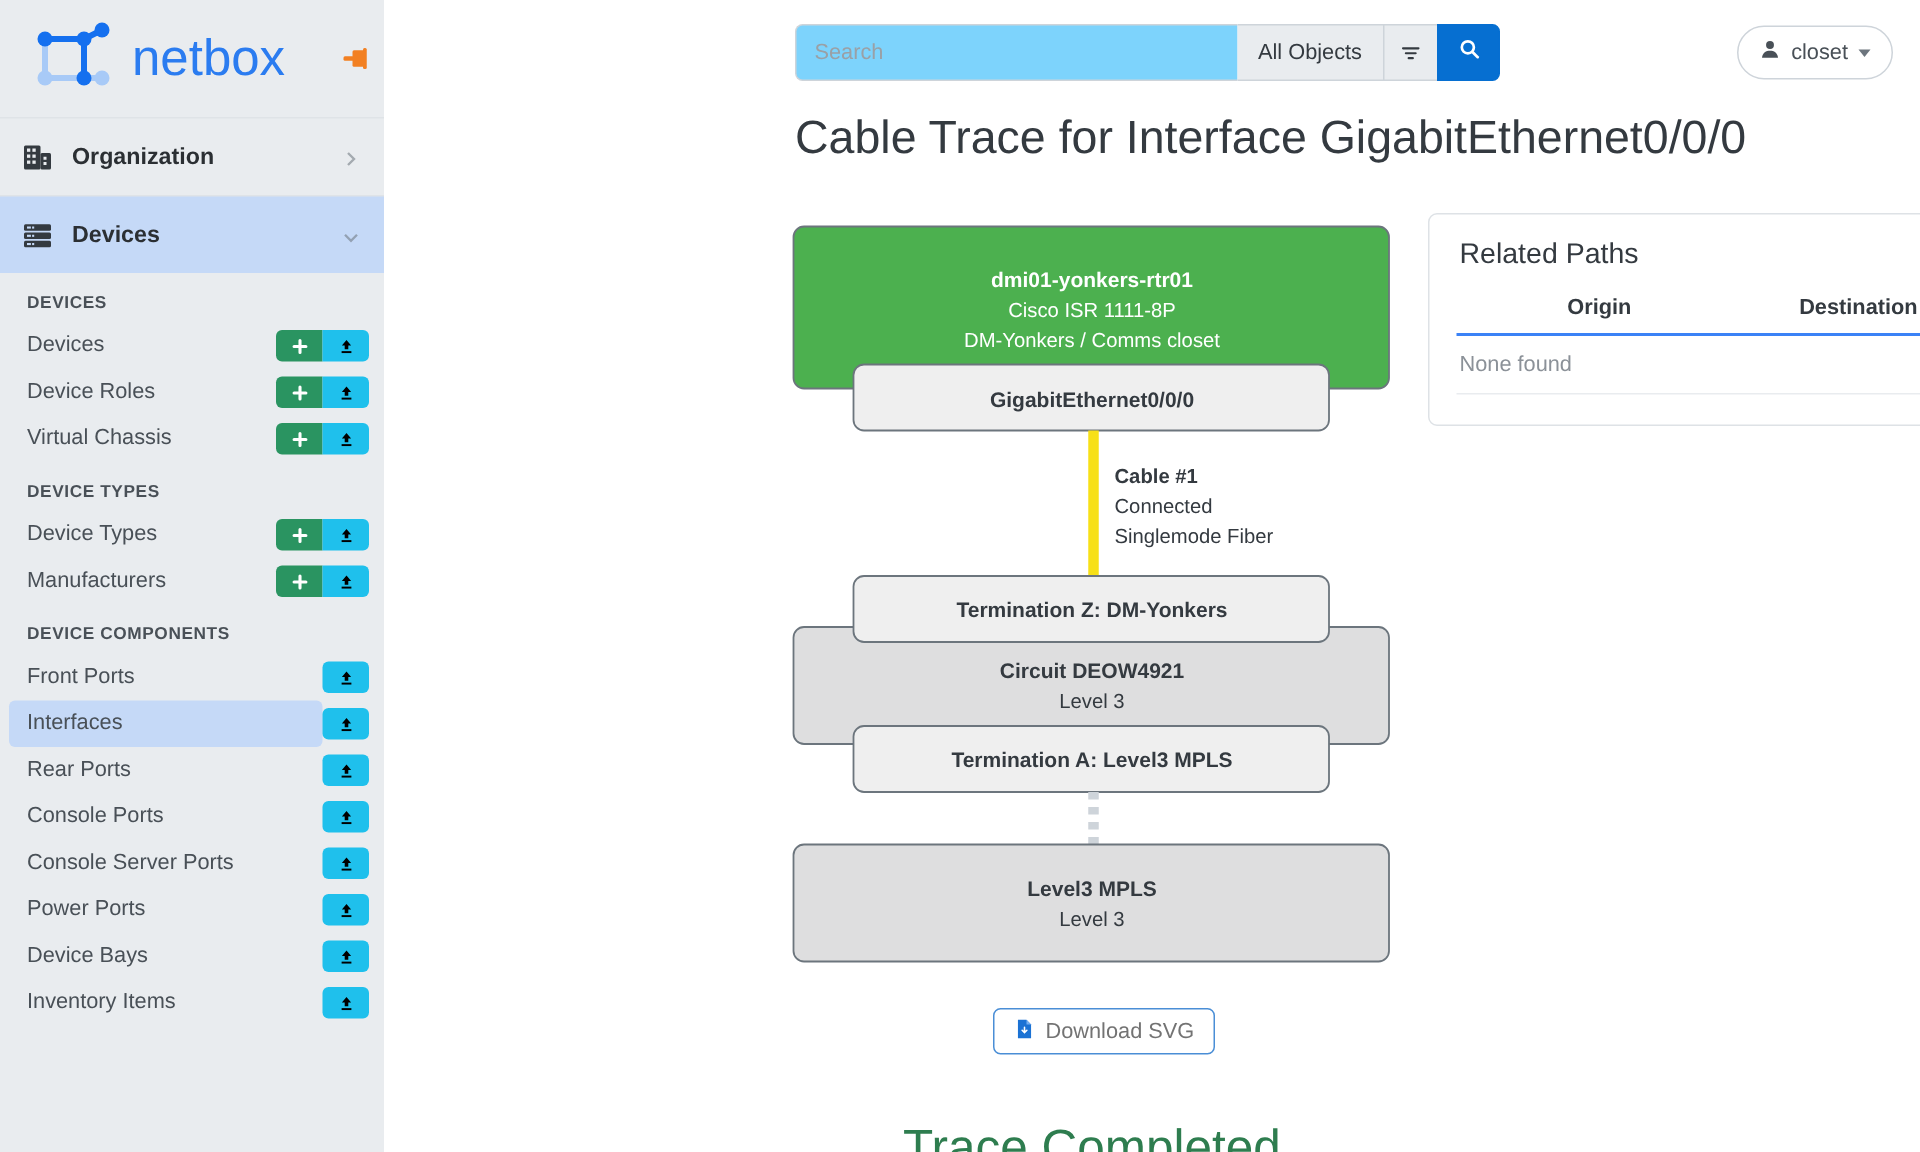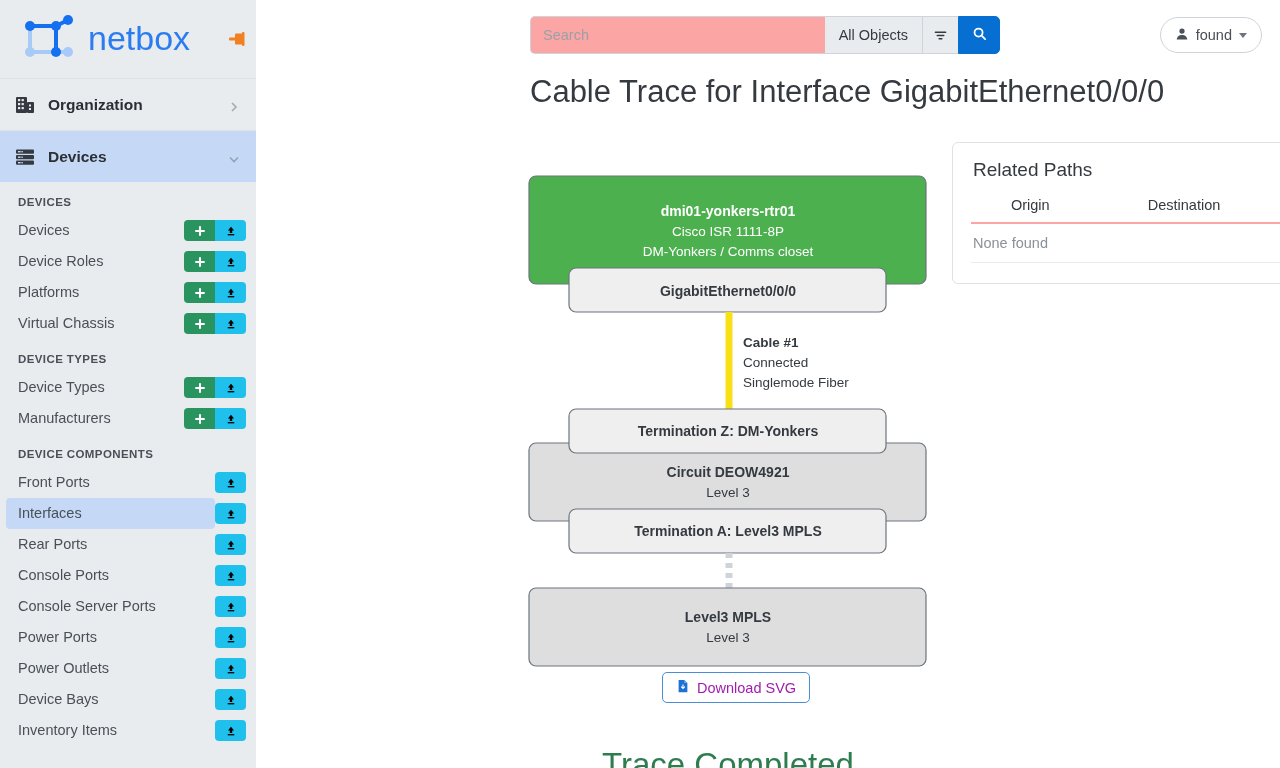--- a/index.html
+++ b/index.html
@@ -102,21 +102,21 @@
   }
   .search-input {
     flex: 1 1 auto;
     border: 1px solid #ced4da;
     border-right: none;
     border-radius: 5px 0 0 5px;
     padding: 0 12px;
     font-size: 14.5px;
     font-family: "Liberation Sans", sans-serif;
     color: #495057;
-    background: #fca5a5;
+    background: #7dd3fc;
     outline: none;
   }
   .search-input::placeholder { color: #9aa0a6; }
   .search-scope {
     display: flex; align-items: center; justify-content: center;
     background: #e9ecef;
     border: 1px solid #ced4da;
     border-left: none; border-right: none;
     padding: 0 14px;
     font-size: 14.5px;
@@ -165,32 +165,32 @@
     margin: 0;
     line-height: 44px;
   }
 
   
   #trace-col {
     position: absolute;
     left: 272px; top: 150px;
     width: 400px;
   }
-  .trace-svg-wrap { width: 400px; margin-top: 25px; }
+  .trace-svg-wrap { width: 400px; }
 
   .dl-btn {
     position: absolute;
     left: 406px; top: 672px;
     display: flex; align-items: center; gap: 7px;
     height: 31px;
     padding: 0 13px;
     border: 1px solid #4a8ed6;
     border-radius: 5px;
     background: #fff;
-    color: #a21caf;
+    color: #737373;
     font-size: 14.5px;
     font-family: "Liberation Sans", sans-serif;
   }
   #trace-status {
     position: absolute;
     left: 272px; top: 726px;
     width: 400px;
     text-align: center;
     color: #2e7d4f;
     font-size: 33px;
@@ -213,25 +213,25 @@
     font-weight: normal;
     color: #343a40;
     margin: 0 0 16px 2px;
   }
   table.paths {
     width: 100%;
     border-collapse: collapse;
     font-size: 14.5px;
   }
   table.paths th {
-    text-align: center;
-    font-weight: normal;
+    text-align: right;
+    font-weight: bold;
     color: #343a40;
     padding: 0 0 9px 2px;
-    border-bottom: 2px solid #fca5a5;
+    border-bottom: 2px solid #3b82f6;
   }
   table.paths td {
     color: #8b9198;
     padding: 11px 0 11px 2px;
     border-bottom: 1px solid #e9ecef;
   }
   .col-origin { width: 22%; }
   .col-dest   { width: 36%; }
   .col-seg    { width: 42%; }
 </style>
@@ -354,90 +354,74 @@
         </span>
         <span class="mini-btn mini-imp">
           <svg viewBox="0 0 14 14" width="12" height="12" fill="#000">
               <path d="M7 2 L10.6 6.3 H8.4 V9.2 H5.6 V6.3 H3.4 Z"></path>
               <rect x="3.2" y="10.6" width="7.6" height="1.5"></rect>
             </svg>
         </span>
       </span>
     </div>
 
-    <div class="nav-item">
-      <span class="ni-label">Platforms</span>
+
+    <div class="nav-item">
+      <span class="ni-label">Virtual Chassis</span>
       <span class="btn-pair">
         <span class="mini-btn mini-add">
           <svg viewBox="0 0 14 14" width="12" height="12" stroke="#fff" stroke-width="2.4" stroke-linecap="round">
               <path d="M7 2.4 V11.6 M2.4 7 H11.6"></path>
             </svg>
         </span>
         <span class="mini-btn mini-imp">
           <svg viewBox="0 0 14 14" width="12" height="12" fill="#000">
               <path d="M7 2 L10.6 6.3 H8.4 V9.2 H5.6 V6.3 H3.4 Z"></path>
               <rect x="3.2" y="10.6" width="7.6" height="1.5"></rect>
             </svg>
         </span>
       </span>
     </div>
 
-    <div class="nav-item">
-      <span class="ni-label">Virtual Chassis</span>
+    <div class="nav-section-title">DEVICE TYPES</div>
+
+    <div class="nav-item">
+      <span class="ni-label">Device Types</span>
       <span class="btn-pair">
         <span class="mini-btn mini-add">
           <svg viewBox="0 0 14 14" width="12" height="12" stroke="#fff" stroke-width="2.4" stroke-linecap="round">
               <path d="M7 2.4 V11.6 M2.4 7 H11.6"></path>
             </svg>
         </span>
         <span class="mini-btn mini-imp">
           <svg viewBox="0 0 14 14" width="12" height="12" fill="#000">
               <path d="M7 2 L10.6 6.3 H8.4 V9.2 H5.6 V6.3 H3.4 Z"></path>
               <rect x="3.2" y="10.6" width="7.6" height="1.5"></rect>
             </svg>
         </span>
       </span>
     </div>
 
-    <div class="nav-section-title">DEVICE TYPES</div>
-
-    <div class="nav-item">
-      <span class="ni-label">Device Types</span>
+    <div class="nav-item">
+      <span class="ni-label">Manufacturers</span>
       <span class="btn-pair">
         <span class="mini-btn mini-add">
           <svg viewBox="0 0 14 14" width="12" height="12" stroke="#fff" stroke-width="2.4" stroke-linecap="round">
               <path d="M7 2.4 V11.6 M2.4 7 H11.6"></path>
             </svg>
         </span>
         <span class="mini-btn mini-imp">
           <svg viewBox="0 0 14 14" width="12" height="12" fill="#000">
               <path d="M7 2 L10.6 6.3 H8.4 V9.2 H5.6 V6.3 H3.4 Z"></path>
               <rect x="3.2" y="10.6" width="7.6" height="1.5"></rect>
             </svg>
         </span>
       </span>
     </div>
 
-    <div class="nav-item">
-      <span class="ni-label">Manufacturers</span>
-      <span class="btn-pair">
-        <span class="mini-btn mini-add">
-          <svg viewBox="0 0 14 14" width="12" height="12" stroke="#fff" stroke-width="2.4" stroke-linecap="round">
-              <path d="M7 2.4 V11.6 M2.4 7 H11.6"></path>
-            </svg>
-        </span>
-        <span class="mini-btn mini-imp">
-          <svg viewBox="0 0 14 14" width="12" height="12" fill="#000">
-              <path d="M7 2 L10.6 6.3 H8.4 V9.2 H5.6 V6.3 H3.4 Z"></path>
-              <rect x="3.2" y="10.6" width="7.6" height="1.5"></rect>
-            </svg>
-        </span>
-      </span>
-    </div>
-
     <div class="nav-section-title">DEVICE COMPONENTS</div>
 
     <div class="nav-item">
       <span class="ni-label">Front Ports</span>
       <span class="btn-pair">
         <span class="mini-btn mini-imp solo">
           <svg viewBox="0 0 14 14" width="12" height="12" fill="#000">
               <path d="M7 2 L10.6 6.3 H8.4 V9.2 H5.6 V6.3 H3.4 Z"></path>
               <rect x="3.2" y="10.6" width="7.6" height="1.5"></rect>
             </svg>
@@ -498,31 +482,20 @@
       <span class="btn-pair">
         <span class="mini-btn mini-imp solo">
           <svg viewBox="0 0 14 14" width="12" height="12" fill="#000">
               <path d="M7 2 L10.6 6.3 H8.4 V9.2 H5.6 V6.3 H3.4 Z"></path>
               <rect x="3.2" y="10.6" width="7.6" height="1.5"></rect>
             </svg>
         </span>
       </span>
     </div>
 
-    <div class="nav-item">
-      <span class="ni-label">Power Outlets</span>
-      <span class="btn-pair">
-        <span class="mini-btn mini-imp solo">
-          <svg viewBox="0 0 14 14" width="12" height="12" fill="#000">
-              <path d="M7 2 L10.6 6.3 H8.4 V9.2 H5.6 V6.3 H3.4 Z"></path>
-              <rect x="3.2" y="10.6" width="7.6" height="1.5"></rect>
-            </svg>
-        </span>
-      </span>
-    </div>
 
     <div class="nav-item">
       <span class="ni-label">Device Bays</span>
       <span class="btn-pair">
         <span class="mini-btn mini-imp solo">
           <svg viewBox="0 0 14 14" width="12" height="12" fill="#000">
               <path d="M7 2 L10.6 6.3 H8.4 V9.2 H5.6 V6.3 H3.4 Z"></path>
               <rect x="3.2" y="10.6" width="7.6" height="1.5"></rect>
             </svg>
         </span>
@@ -566,21 +539,21 @@
         </div>
       </div>
 
       <div class="user-menu">
         <span>
           <svg viewBox="0 0 16 16" width="14" height="14" fill="#495057">
             <circle cx="8" cy="4.6" r="3"></circle>
             <path d="M1.9 14.2 C2.4 10.4 5 9 8 9 C11 9 13.6 10.4 14.1 14.2 Z"></path>
           </svg>
         </span>
-        <span>found</span>
+        <span>closet</span>
         <span class="caret-down"></span>
       </div>
     </div>
 
     <h1 id="page-title">Cable Trace for Interface GigabitEthernet0/0/0</h1>
 
     <div id="trace-col">
       <div class="trace-svg-wrap">
         <svg width="400" height="512" viewBox="0 0 400 512">
 

